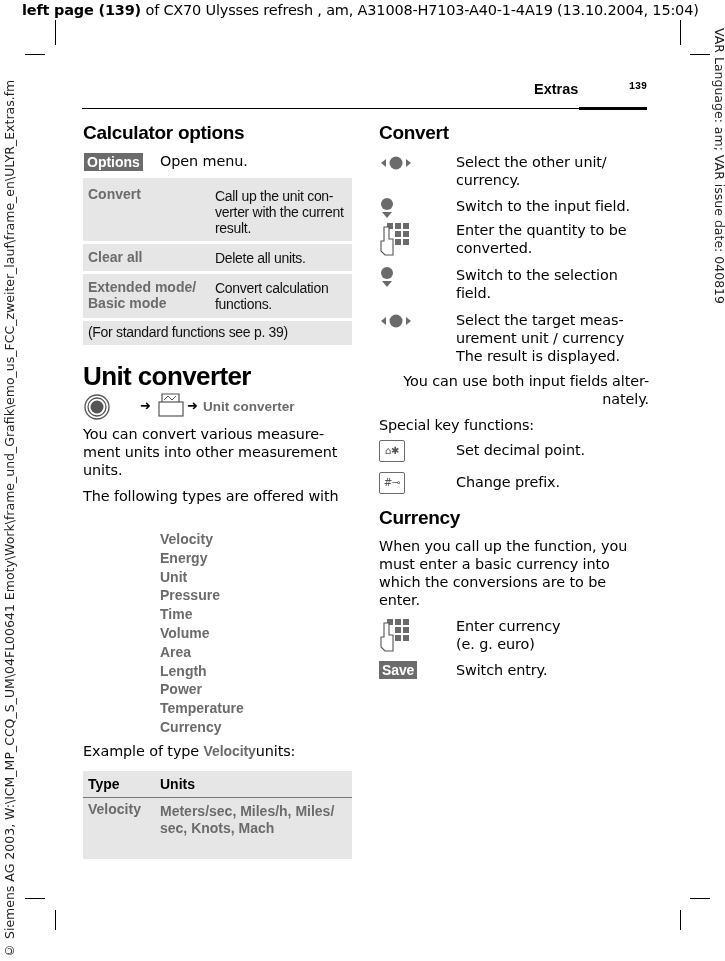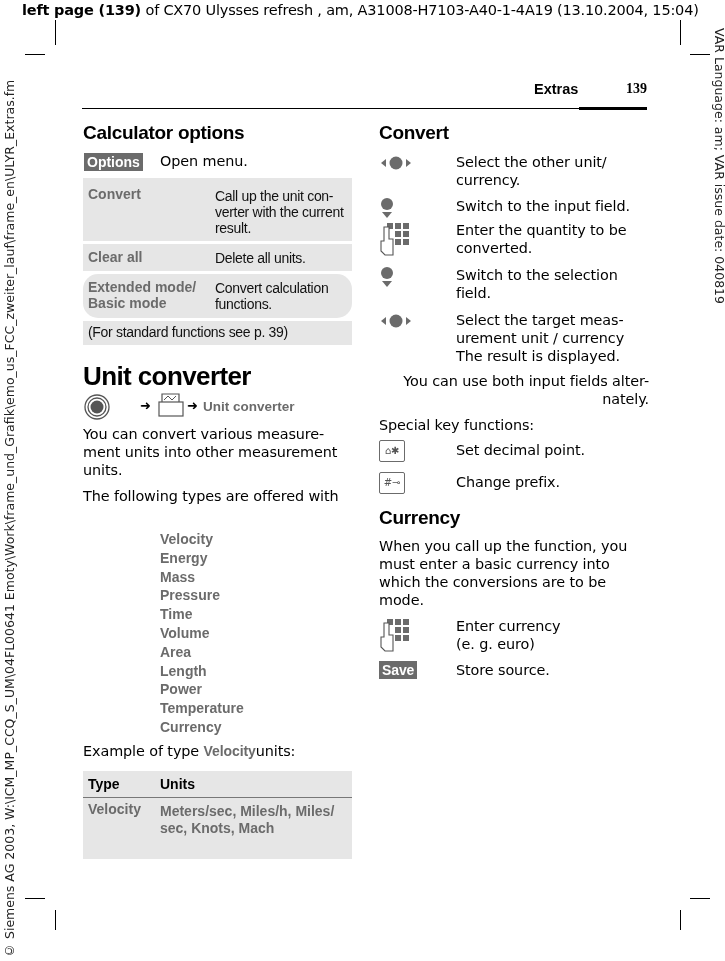--- a/index.html
+++ b/index.html
@@ -30,21 +30,21 @@
   .runhead {
     position: absolute; left: 82px; top: 80px; width: 565px; height: 28px;
     border-bottom: 1px solid #000;
   }
   .runhead .sect {
     position: absolute; left: 452px; top: 1px;
     font-family: "Liberation Sans", sans-serif; font-weight: bold; font-size: 14.5px;
   }
   .runhead .pg {
     position: absolute; right: 0; top: 1px;
-    font-family: Liberation Serif, serif; font-weight: bold; font-size: 14px;
+    font-family: Liberation Mono, monospace; font-weight: bold; font-size: 10px;
   }
   .runhead .bar {
     position: absolute; left: 497px; right: 0; bottom: -2px; height: 3px; background:#000;
   }
   .h2 {
     font-family: "Liberation Sans", sans-serif; font-weight: bold; font-size: 19px;
     letter-spacing: -0.3px;
   }
   .h1 {
     font-family: "Liberation Sans", sans-serif; font-weight: bold; font-size: 26px;
@@ -117,21 +117,21 @@
   <div class="tcell-r" style="left:132px;top:10px;">
     <div>Call up the unit con-</div>
     <div>verter with the current</div>
     <div>result.</div>
   </div>
 </div>
 <div class="tbl" style="top:244px;height:27px;text-align:center;">
   <div class="tcell-l" style="left:5px;top:5px;">Clear all</div>
   <div class="tcell-r" style="left:132px;top:6px;">Delete all units.</div>
 </div>
-<div class="tbl" style="top:274px;height:44px;border-radius:15px;">
+<div class="tbl" style="top:274px;height:44px;">
   <div class="tcell-l" style="left:5px;top:5px;">
     <div>Extended mode/</div>
     <div>Basic mode</div>
   </div>
   <div class="tcell-r" style="left:132px;top:6px;">
     <div>Convert calculation</div>
     <div>functions.</div>
   </div>
 </div>
 <div class="tbl" style="top:321px;height:24px;">
@@ -161,21 +161,21 @@
   <div>ment units into other measurement</div>
   <div>units.</div>
 </div>
 <div class="abs body" style="left:83px;top:487px;width:270px;">
   <div>The following types are offered with</div>
 </div>
 
 <div class="types">
   <div>Velocity</div>
   <div>Energy</div>
-  <div>Mass</div>
+  <div>Unit</div>
   <div>Pressure</div>
   <div>Time</div>
   <div>Volume</div>
   <div>Area</div>
   <div>Length</div>
   <div>Power</div>
   <div>Temperature</div>
   <div>Currency</div>
 </div>
 
@@ -267,35 +267,35 @@
 <div class="keyrow body" style="top:472px;">
   <span class="icon keybox">#⊸</span>
   <div class="txt" style="top:1px;">Change prefix.</div>
 </div>
 
 <div class="abs h2" style="left:379px;top:507px;">Currency</div>
 <div class="abs body" style="left:379px;top:537px;width:270px;">
   <div>When you call up the function, you</div>
   <div>must enter a basic currency into</div>
   <div>which the conversions are to be</div>
-  <div>mode.</div>
+  <div>enter.</div>
 </div>
 
 <div class="keyrow body" style="top:617px;">
   <svg class="icon" width="32" height="36" viewBox="0 0 32 36">
     <rect x="8" y="2" width="6" height="6" fill="#6b6b6b"></rect>
       <rect x="16" y="2" width="6" height="6" fill="#6b6b6b"></rect>
       <rect x="24" y="2" width="6" height="6" fill="#6b6b6b"></rect>
     <rect x="16" y="10" width="6" height="6" fill="#6b6b6b"></rect>
       <rect x="24" y="10" width="6" height="6" fill="#6b6b6b"></rect>
     <rect x="16" y="18" width="6" height="6" fill="#6b6b6b"></rect>
       <rect x="24" y="18" width="6" height="6" fill="#6b6b6b"></rect>
     <path d="M5 6 L5 20 L2 20 L2 30 L6 34 L14 34 L14 18 L10 18 L10 6 Z" fill="#fff" stroke="#555" stroke-width="1.1"></path>
   </svg>
   <div class="txt">
     <div>Enter currency</div>
     <div>(e. g. euro)</div>
   </div>
 </div>
 <div class="keyrow body" style="top:661px;">
   <span class="icon softkey">Save</span>
-  <div class="txt">Store source.</div>
+  <div class="txt">Switch entry.</div>
 </div>
 
 </body></html>

